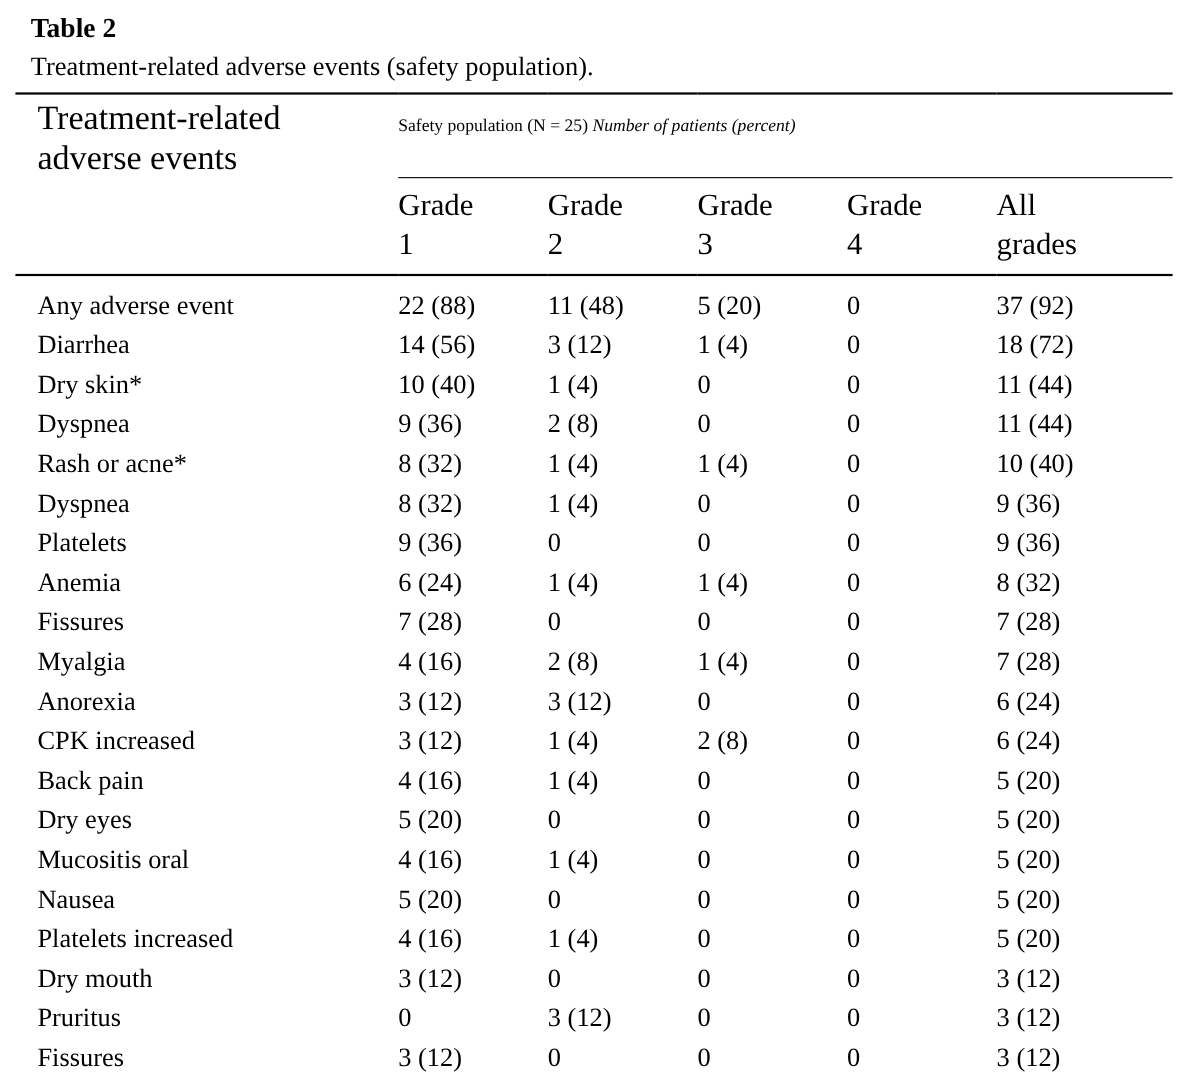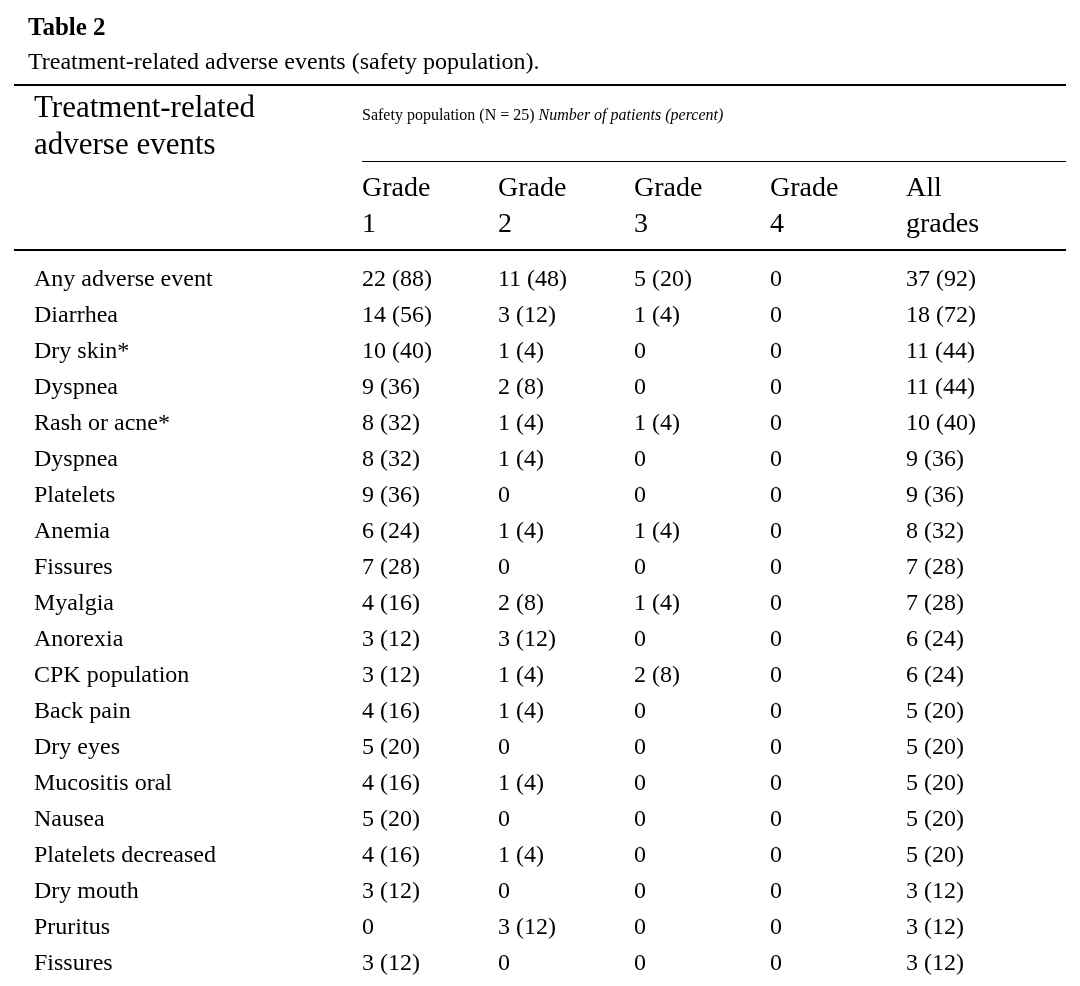--- a/index.html
+++ b/index.html
@@ -247,21 +247,21 @@
         </tr>
         <tr>
           <td>Anorexia</td>
           <td>3 (12)</td>
           <td>3 (12)</td>
           <td>0</td>
           <td>0</td>
           <td>6 (24)</td>
         </tr>
         <tr>
-          <td>CPK population</td>
+          <td>CPK increased</td>
           <td>3 (12)</td>
           <td>1 (4)</td>
           <td>2 (8)</td>
           <td>0</td>
           <td>6 (24)</td>
         </tr>
         <tr>
           <td>Back pain</td>
           <td>4 (16)</td>
           <td>1 (4)</td>
@@ -287,21 +287,21 @@
         </tr>
         <tr>
           <td>Nausea</td>
           <td>5 (20)</td>
           <td>0</td>
           <td>0</td>
           <td>0</td>
           <td>5 (20)</td>
         </tr>
         <tr>
-          <td>Platelets decreased</td>
+          <td>Platelets increased</td>
           <td>4 (16)</td>
           <td>1 (4)</td>
           <td>0</td>
           <td>0</td>
           <td>5 (20)</td>
         </tr>
         <tr>
           <td>Dry mouth</td>
           <td>3 (12)</td>
           <td>0</td>

